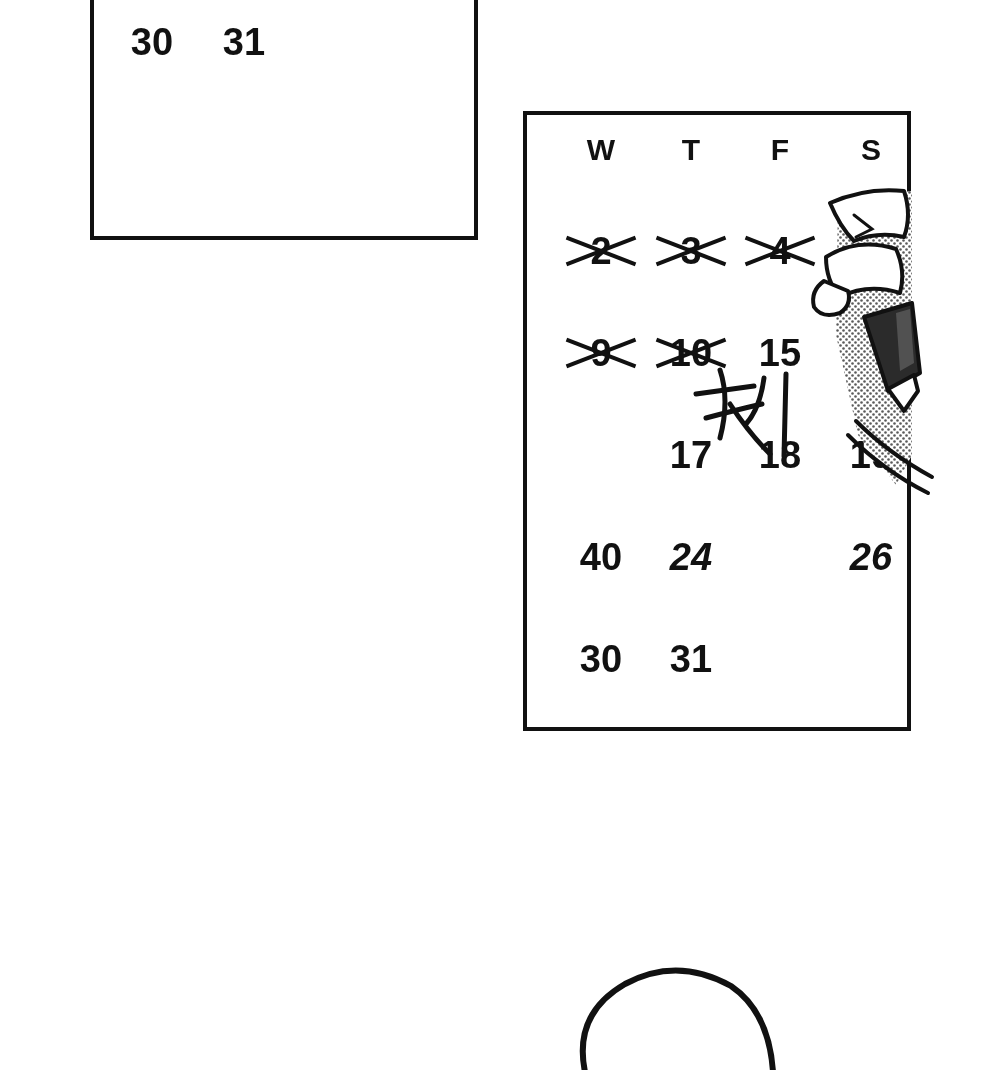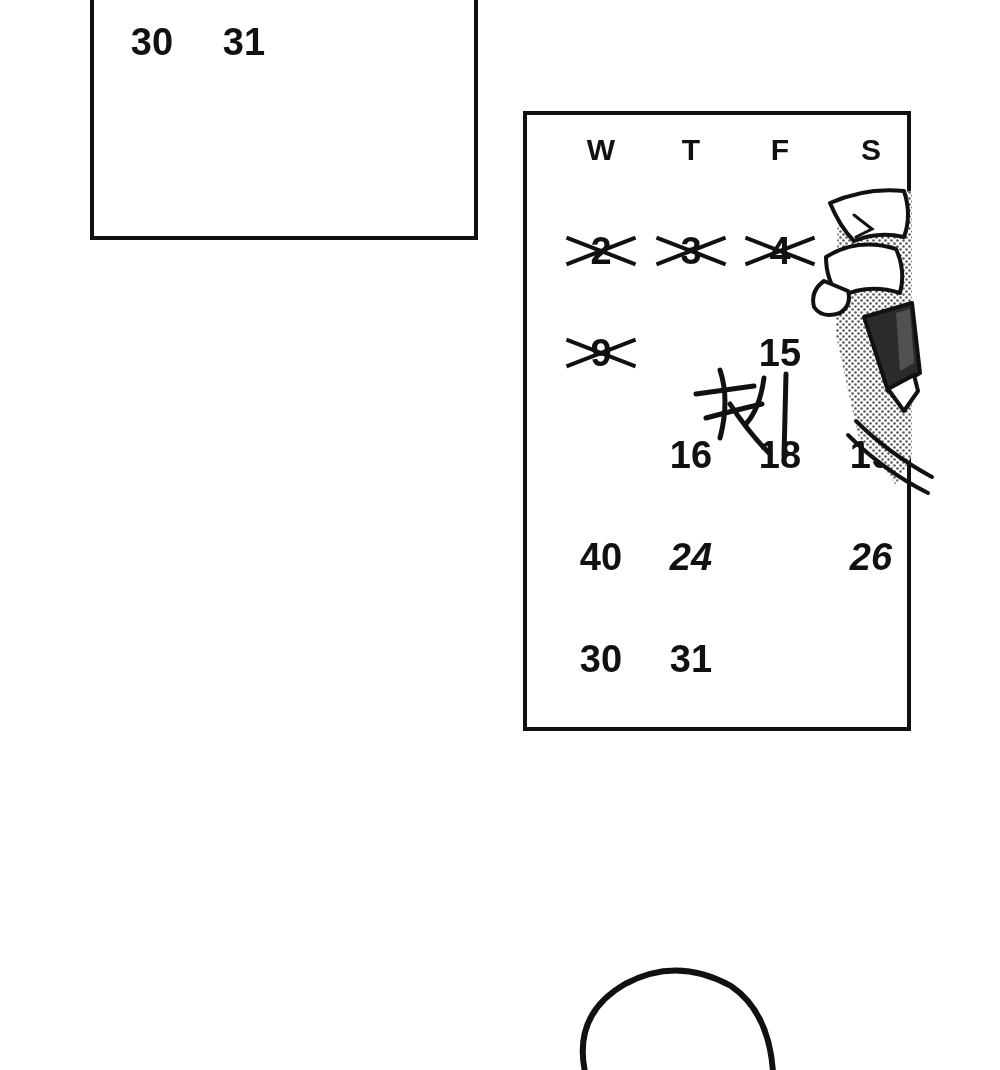--- a/index.html
+++ b/index.html
@@ -140,23 +140,24 @@
     <div class="cell header" style="left:28px;  top:5px;">W</div>
     <div class="cell header" style="left:118px; top:5px;">T</div>
     <div class="cell header" style="left:207px; top:5px;">F</div>
     <div class="cell header" style="left:298px; top:5px;">S</div>
 
     <div class="cell crossed" style="left:28px;  top:90px;">2</div>
     <div class="cell crossed" style="left:118px; top:90px;">3</div>
     <div class="cell crossed" style="left:207px; top:90px;">4</div>
 
     <div class="cell crossed" style="left:28px;  top:192px;">9</div>
+    <div class="cell crossed" style="left:118px; top:192px;">10</div>
     <div class="cell" style="left:207px; top:192px;">15</div>
 
-    <div class="cell" style="left:118px; top:294px;">16</div>
+    <div class="cell" style="left:118px; top:294px;">17</div>
     <div class="cell" style="left:207px; top:294px;">18</div>
     <div class="cell" style="left:298px; top:294px;">19</div>
 
     <div class="cell" style="left:28px;  top:396px;">40</div>
     <div class="cell" style="left:118px; top:396px;font-style:italic;">24</div>
     <div class="cell" style="left:298px; top:396px;font-style:italic;">26</div>
 
     <div class="cell" style="left:28px;  top:498px;">30</div>
     <div class="cell" style="left:118px; top:498px;">31</div>
 

